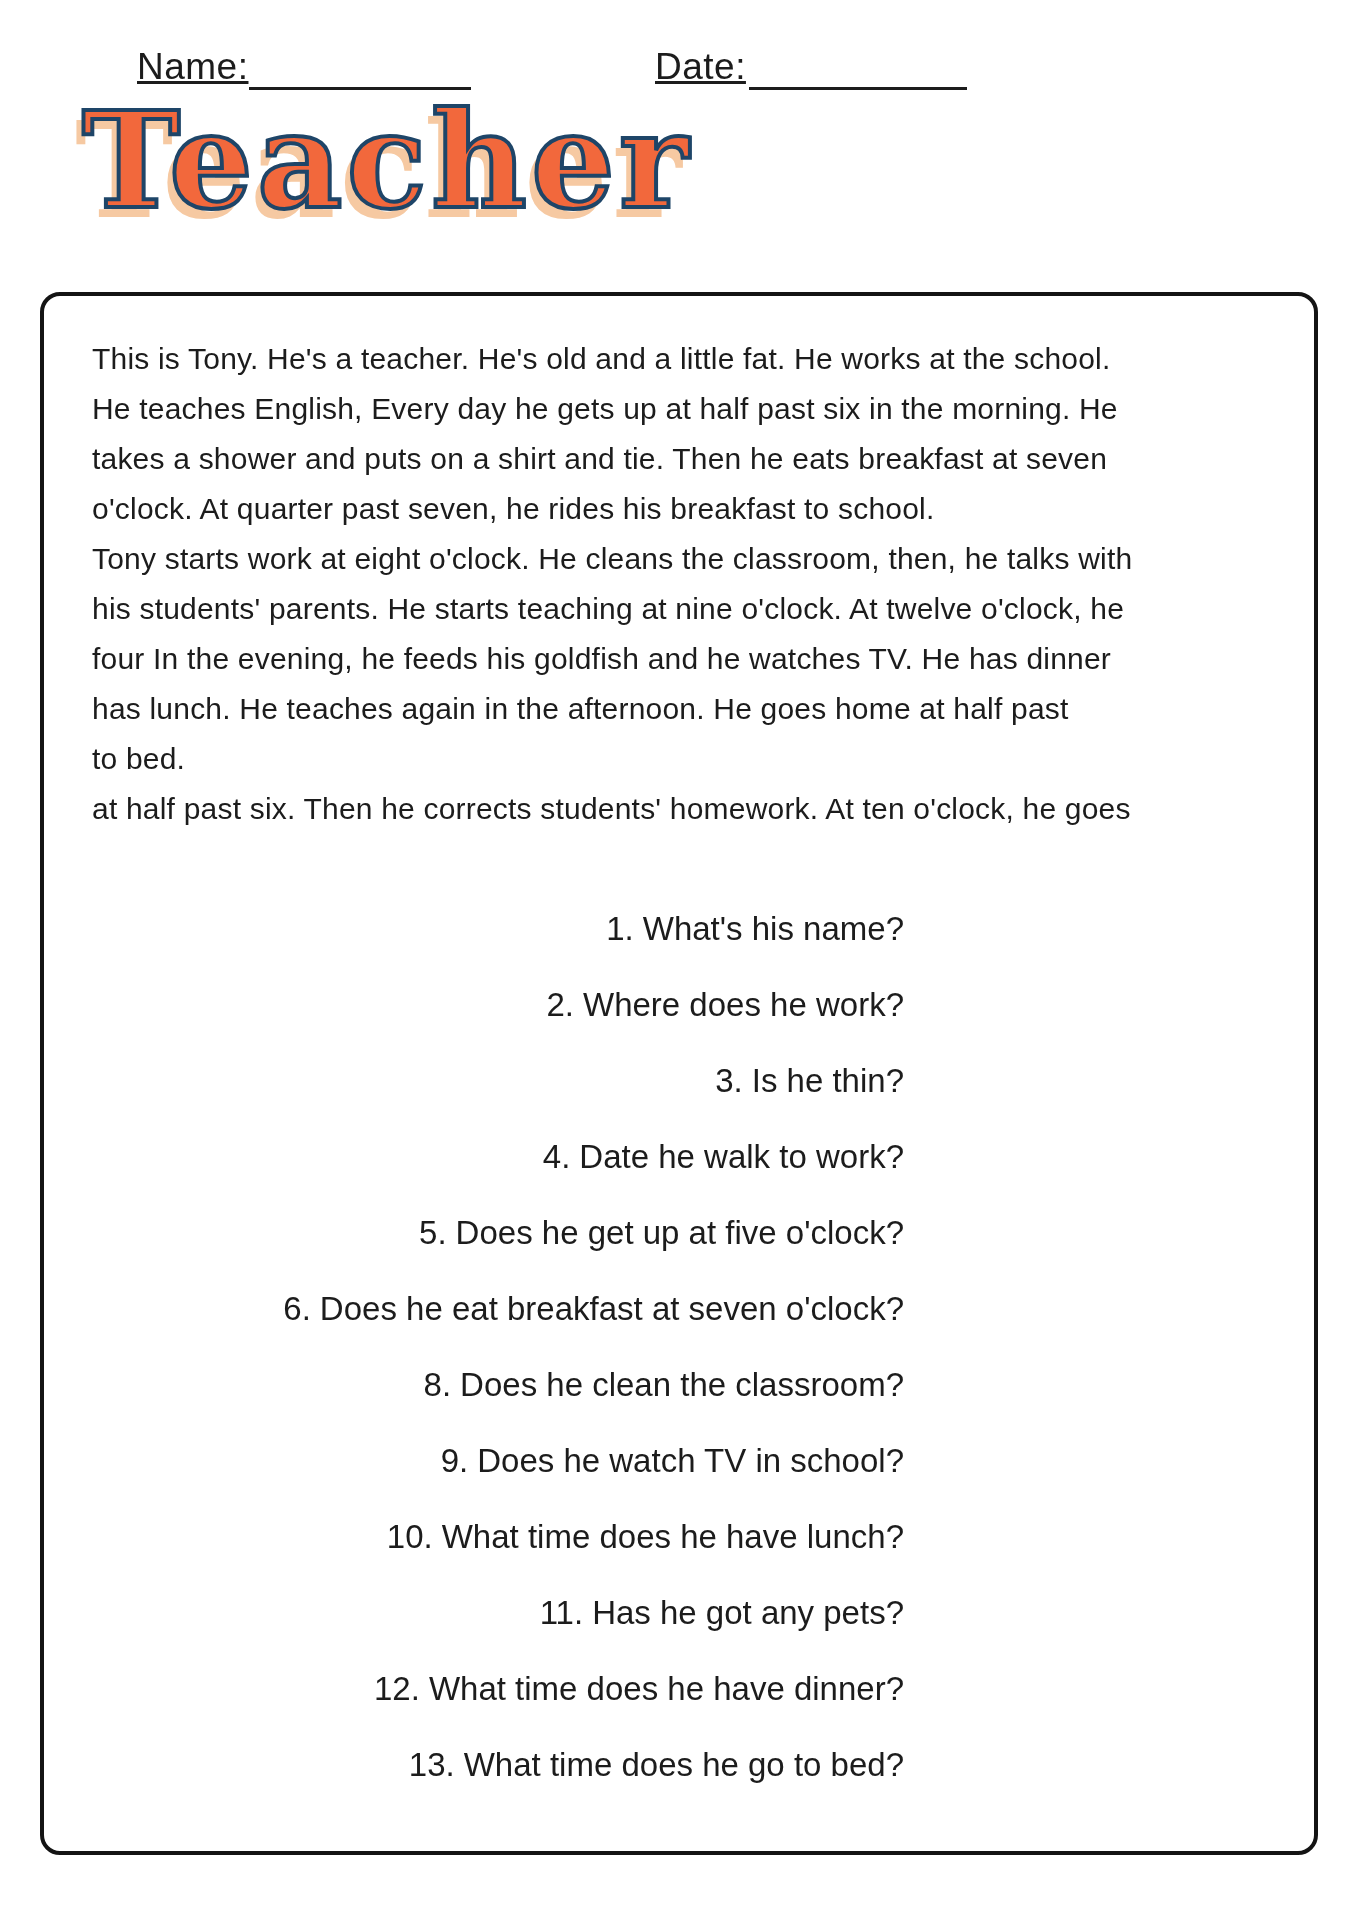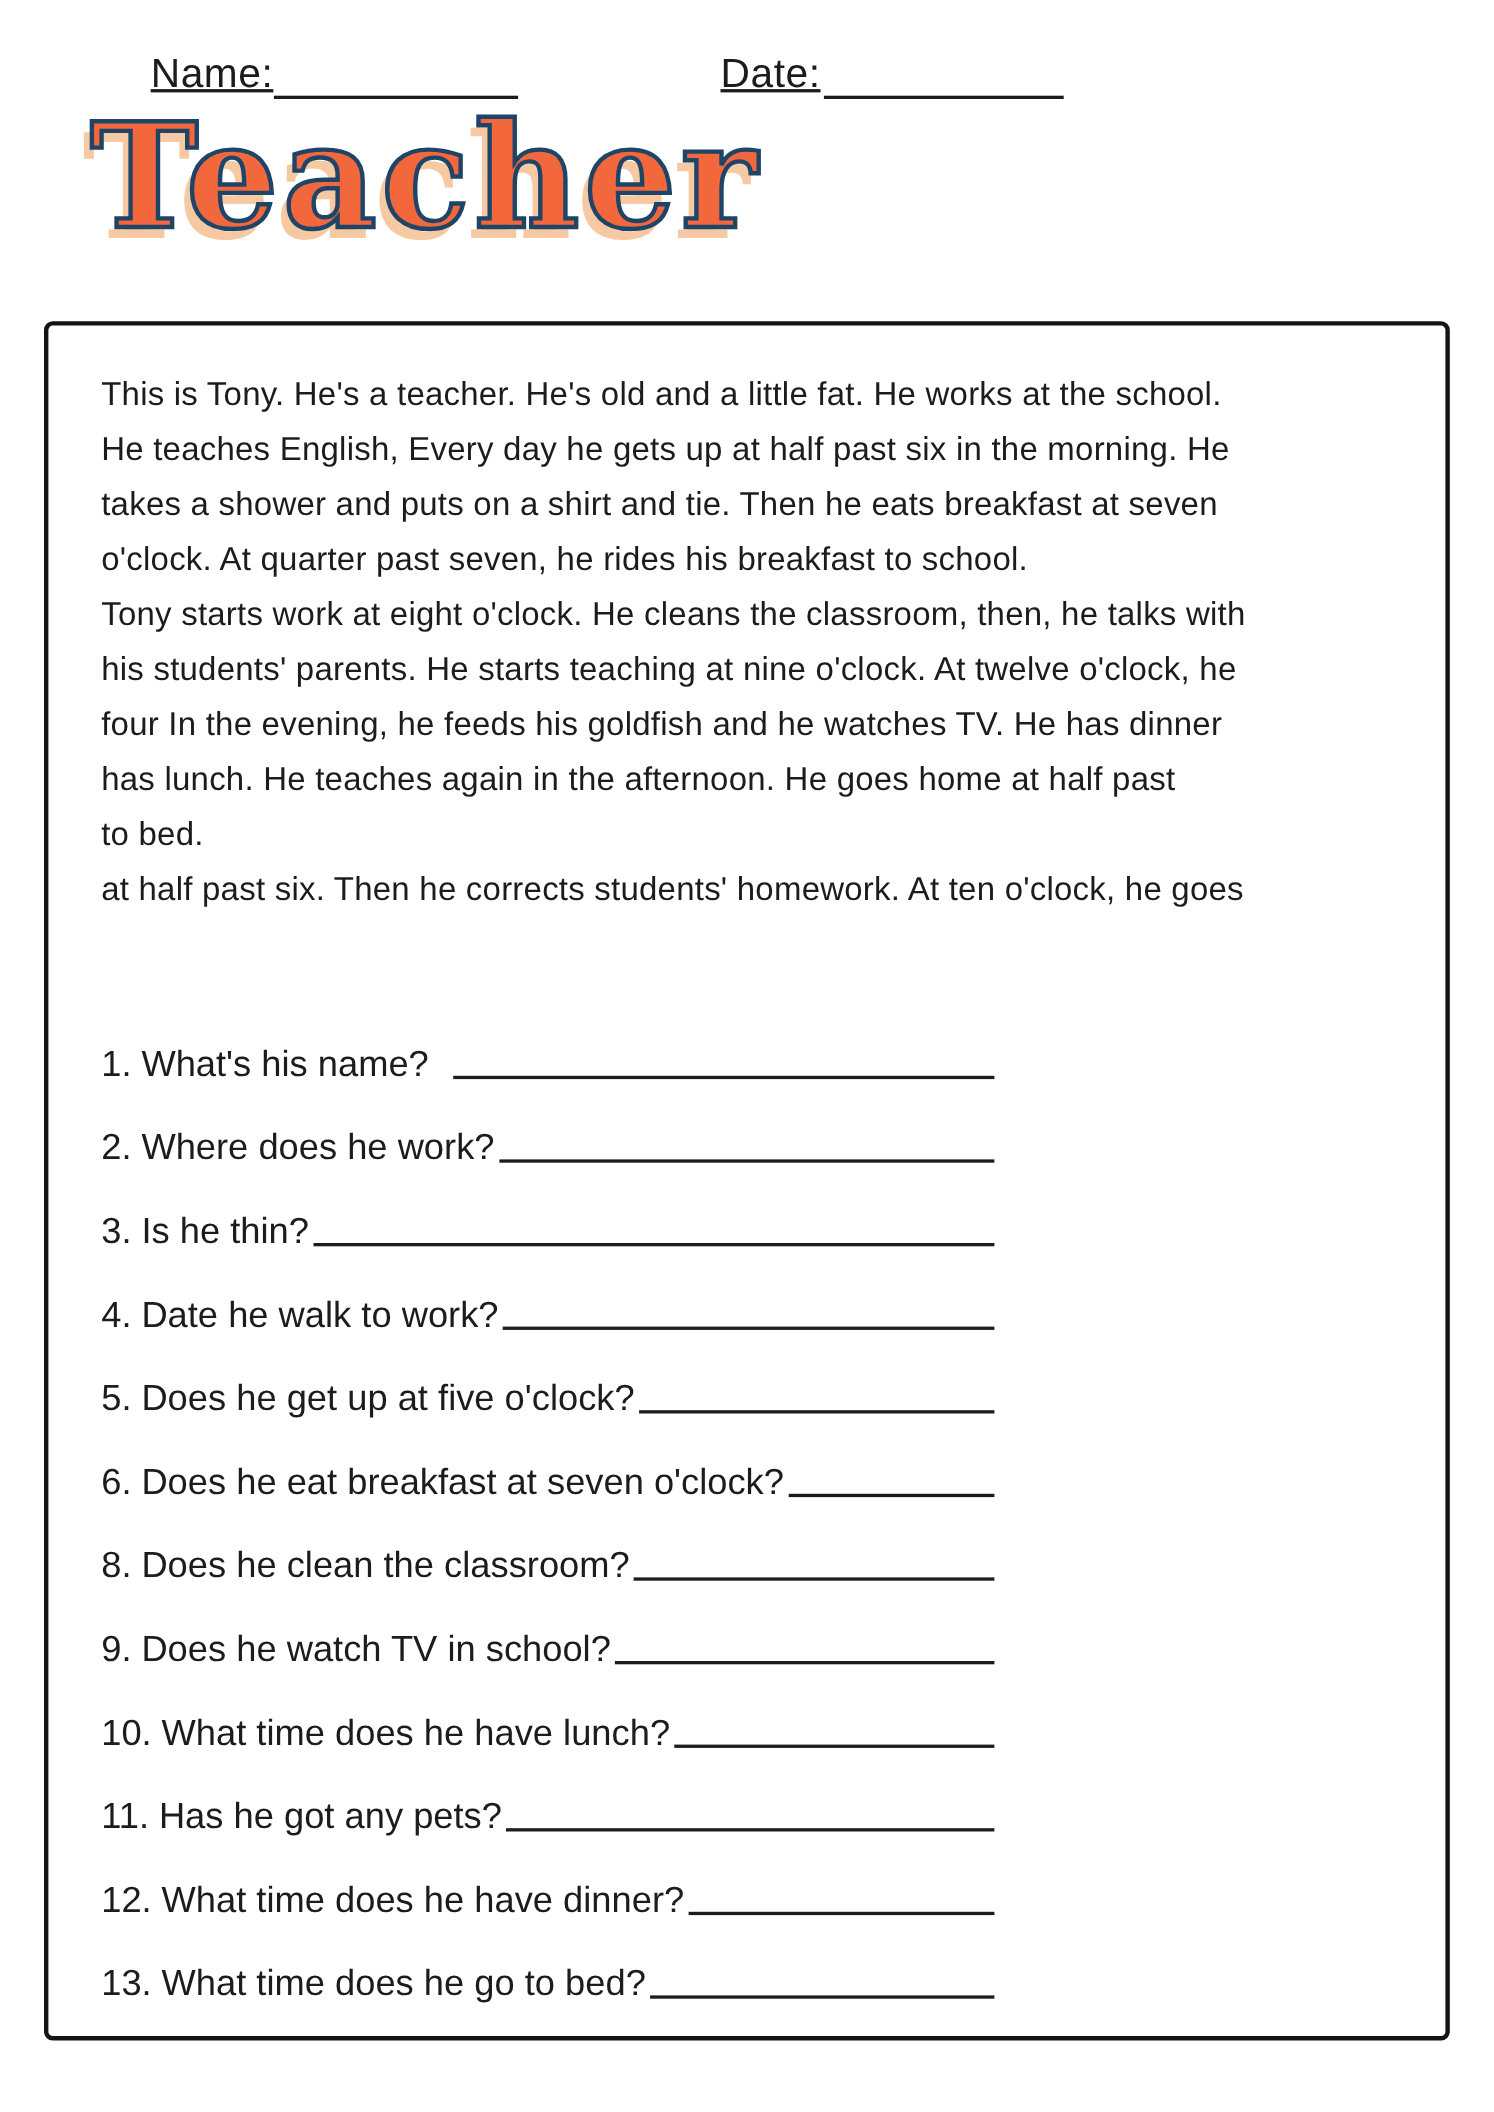--- a/index.html
+++ b/index.html
@@ -49,21 +49,21 @@
     text-shadow: -7px 10px 0 var(--title-shadow);
     white-space: nowrap;
     text-align: right;
   }
 
   .passage-box {
     position: absolute;
     left: 40px; top: 292px;
     width: 1278px; height: 1563px;
     border: 4px solid #141414;
-    border-radius: 8px;
+    border-radius: 20px;
     background: #ffffff;
     overflow: hidden;
   }
   .passage {
     position: absolute;
     left: 48px; top: 38px;
     width: 1190px;
     font-size: 30px;
     color: var(--ink);
   }
@@ -78,20 +78,21 @@
     position: absolute;
     left: 48px; top: 614px;  
     width: 812px;
   }
   .qrow {
     display: flex;
     align-items: flex-end;
     height: 76px;
     font-size: 33px;
     color: var(--ink);
+    flex-direction: column;
   }
   .qlabel {
     white-space: nowrap;
     line-height: 1.15;
   }
   .qnum { margin-right: 9px; }
   .qline {
     flex: 1 1 auto;
     height: 0;
     border-bottom: 3px solid var(--line);

